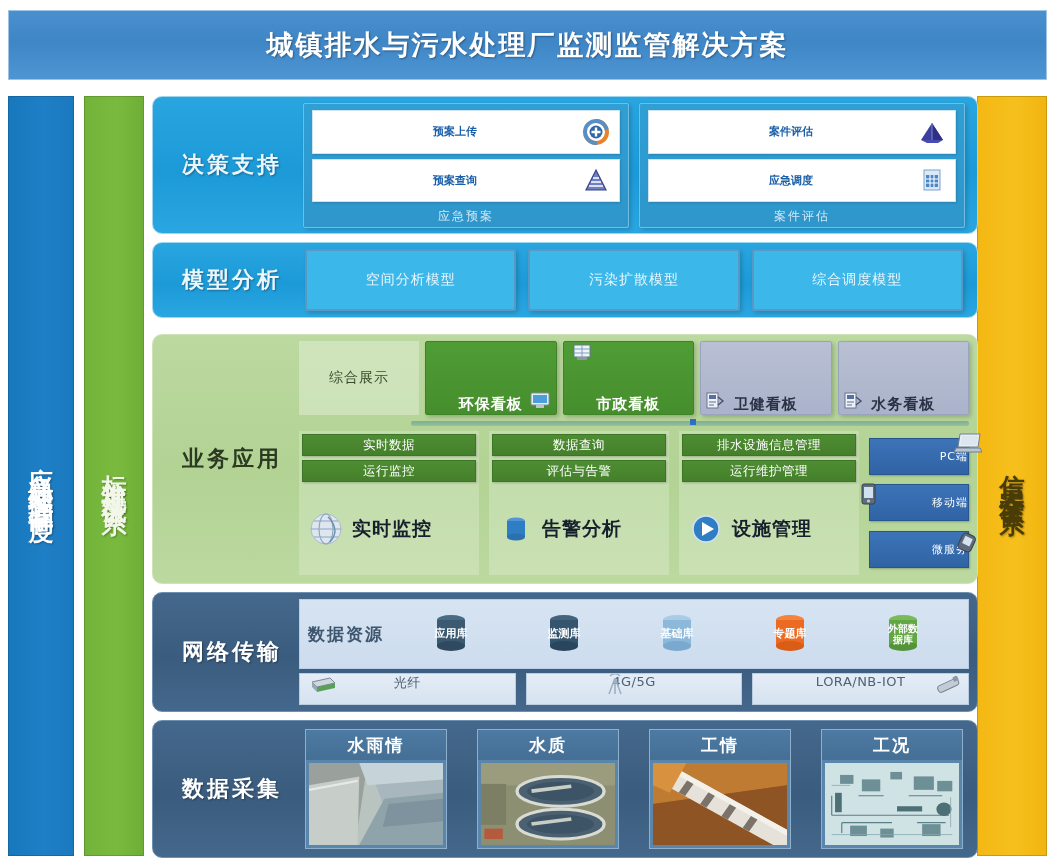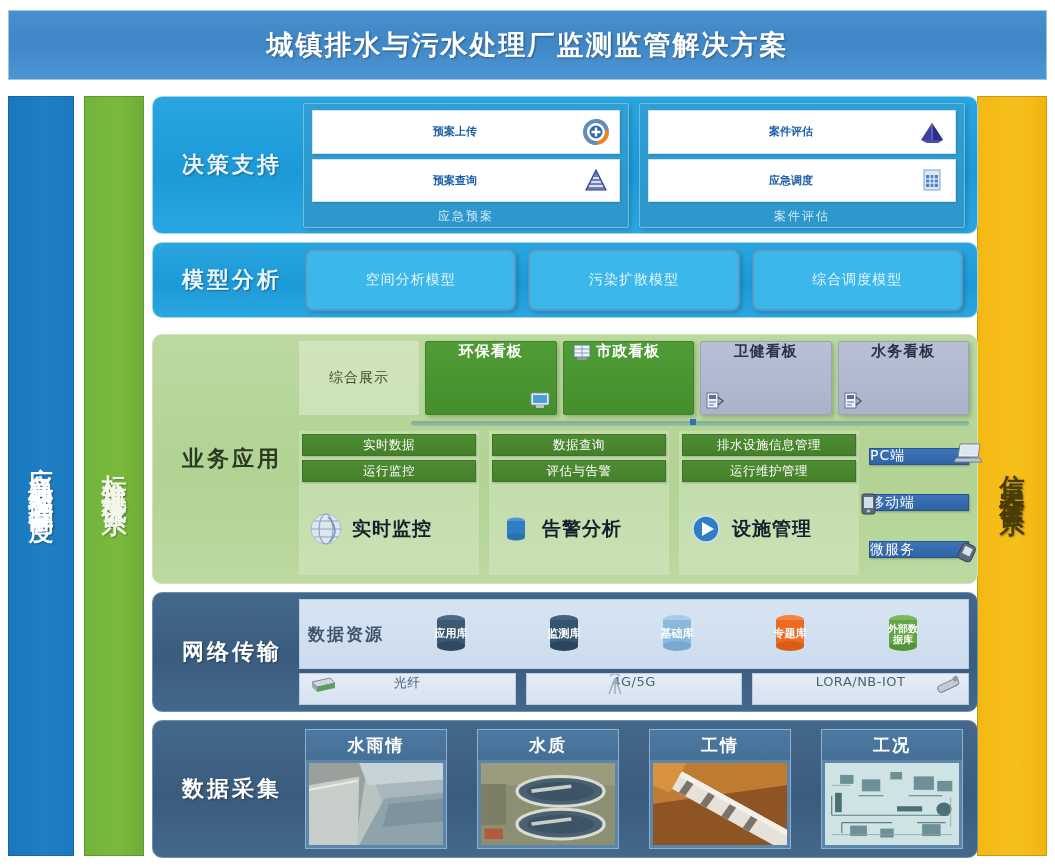--- a/index.html
+++ b/index.html
@@ -83,42 +83,42 @@
 
   
   #layer-model {
     top: 146px; height: 76px;
     background: linear-gradient(180deg,#29a6e0,#1c9ad8 55%,#2aa7e1);
     border: 1px solid #9fd5ef;
   }
   #layer-model .layer-label { color:#eaf6fd; }
   .model-row { display:flex; gap:12px; height:100%; padding:6px 6px; }
   .model-box {
-    flex:1; background:#3bb7ea; border:2px solid #5a97c4; border-radius:8px;
+    flex:1; background:#3bb7ea; border:2px solid #5a97c4; border-radius:2px;
     display:flex; align-items:center; justify-content:center;
     color:#e8f6fd; font-size:14px; letter-spacing:1px;
     box-shadow: 2px 2px 4px rgba(0,0,0,.18);
   }
 
   
   #layer-business {
     top: 238px; height: 250px;
     background: linear-gradient(180deg,#bcd9a0,#b2d394 55%,#bcd9a0);
     border: 1px solid #cfe3bb;
   }
   #layer-business .layer-label { color:#2c3a21; text-shadow:none; }
   .biz-top { position:absolute; left:0; top:6px; right:0; height:74px; display:flex; gap:6px; }
   .biz-top .disp-label {
     width:120px; display:flex; align-items:center; justify-content:center;
     color:#3b4a2c; font-size:14px; letter-spacing:1px;
     background: rgba(255,255,255,.30);
   }
   .board {
     flex:1; border-radius:2px; position:relative;
-    display:flex; align-items:flex-start; justify-content:center;
+    display:flex; align-items:flex-end; justify-content:center;
     font-size:15px; font-weight:bold; letter-spacing:1px;
     box-shadow: 2px 2px 4px rgba(0,0,0,.2);
   }
   .board.green { background: linear-gradient(180deg,#4f9c35,#468e2d); color:#ffffff; border:1px solid #3f8327; }
   .board.gray  { background: linear-gradient(180deg,#b9c0d4,#aab3ca); color:#2b3145; border:1px solid #9aa3bd; }
   .board .mini { position:absolute; width:20px; height:18px; }
   .biz-sep { position:absolute; left:112px; right:0; top:86px; height:5px;
              background: linear-gradient(180deg,#7fae8e,#95c0a2); border-radius:2px; }
   .biz-sep .dot { position:absolute; left:50%; top:-2px; width:6px; height:6px; background:#2f6fc2; }
   .biz-main { position:absolute; left:0; top:96px; right:0; bottom:8px; display:flex; gap:10px; }
@@ -127,23 +127,23 @@
     height:22px; background: linear-gradient(180deg,#4e8d33,#44802a);
     border:1px solid #3d7526; color:#ffffff; font-size:12.5px; letter-spacing:.5px;
     display:flex; align-items:center; justify-content:center;
     box-shadow: 1px 1px 2px rgba(0,0,0,.2);
   }
   .biz-feature { flex:1; display:flex; align-items:center; gap:6px; padding-left:4px; }
   .biz-feature .fico { width:40px; height:40px; flex:0 0 40px; }
   .biz-feature .flbl { color:#16202c; font-size:19px; font-weight:bold; letter-spacing:1px; }
   .biz-side { width:100px; display:flex; flex-direction:column; justify-content:space-around; padding:2px 0; }
   .term {
-    position:relative; height:17px; background: linear-gradient(180deg,#3d74b8,#2f63a4);
-    border:1px solid #27558e; color:#ffffff; font-size:14px; letter-spacing:1px;
-    display:flex; align-items:center; justify-content:flex-start;
+    position:relative; height:37px; background: linear-gradient(180deg,#3d74b8,#2f63a4);
+    border:1px solid #27558e; color:#ffffff; font-size:11px; letter-spacing:1px;
+    display:flex; align-items:center; justify-content:flex-end;
     box-shadow: 1px 1px 2px rgba(0,0,0,.25);
   }
   .term .tico { position:absolute; width:26px; height:22px; }
 
   
   #layer-network {
     top: 496px; height: 120px;
     background: linear-gradient(180deg,#44688c,#3a5c7e 55%,#44688c);
     border: 1px solid #6d8fb0;
   }

